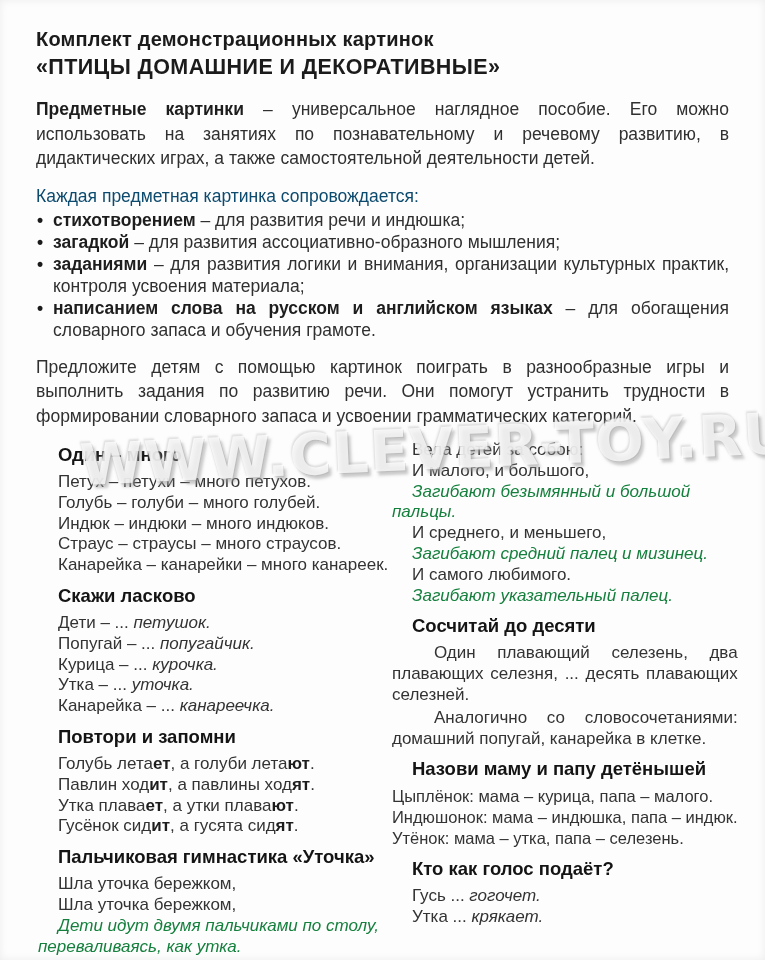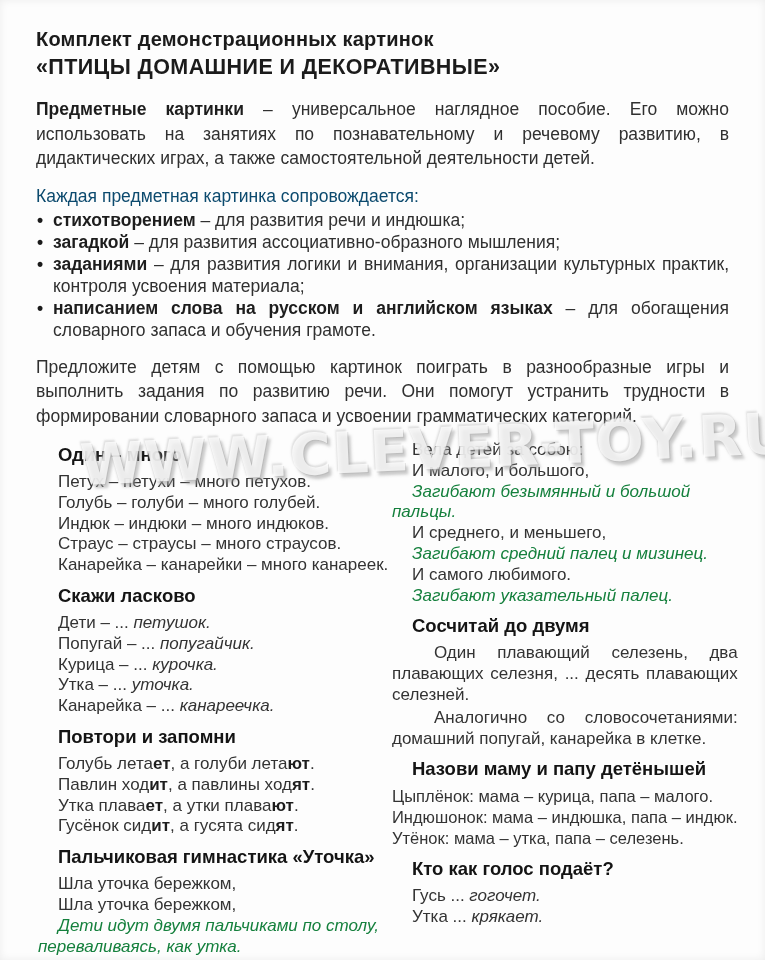--- a/index.html
+++ b/index.html
@@ -110,21 +110,21 @@
           <div class="line stage"><span>Дети идут двумя пальчиками по столу, переваливаясь, как утка.</span></div>
         </div>
       <div class="col col-right" id="col-right">
           <div class="line"><span>Вела детей за собою:</span></div>
           <div class="line"><span>И малого, и большого,</span></div>
           <div class="line stage"><span>Загибают безымянный и большой пальцы.</span></div>
           <div class="line"><span>И среднего, и меньшего,</span></div>
           <div class="line stage"><span>Загибают средний палец и мизинец.</span></div>
           <div class="line"><span>И самого любимого.</span></div>
           <div class="line stage"><span>Загибают указательный палец.</span></div>
-          <h3>Сосчитай до двумя</h3>
+          <h3>Сосчитай до десяти</h3>
           <p class="ipara">Один плавающий селезень, два плавающих селезня, ... десять плавающих селезней.</p>
           <p class="ipara">Аналогично со словосочетаниями: домашний попугай, канарейка в клетке.</p>
           <h3>Назови маму и папу детёнышей</h3>
           <div class="line outdent"><span>Цыплёнок: мама – курица, папа – малого.</span></div>
           <div class="line outdent"><span>Индюшонок: мама – индюшка, папа – индюк.</span></div>
           <div class="line outdent"><span>Утёнок: мама – утка, папа – селезень.</span></div>
           <h3>Кто как голос подаёт?</h3>
           <div class="line"><span>Гусь ... </span><span class="i">гогочет.</span></div>
           <div class="line"><span>Утка ... </span><span class="i">крякает.</span></div>
         </div>

